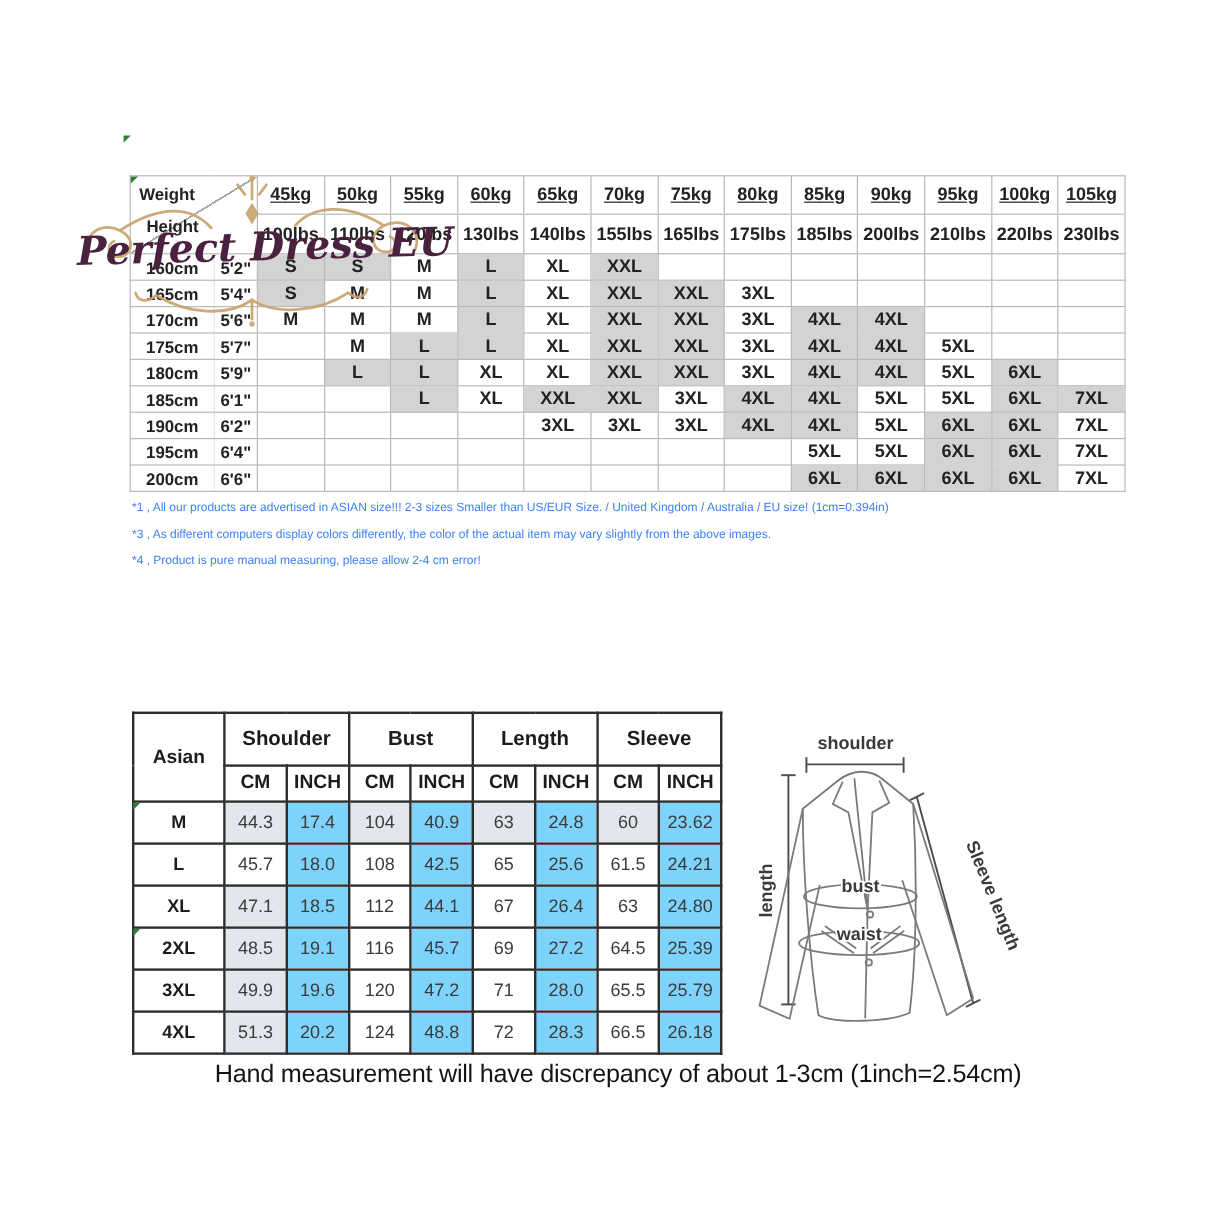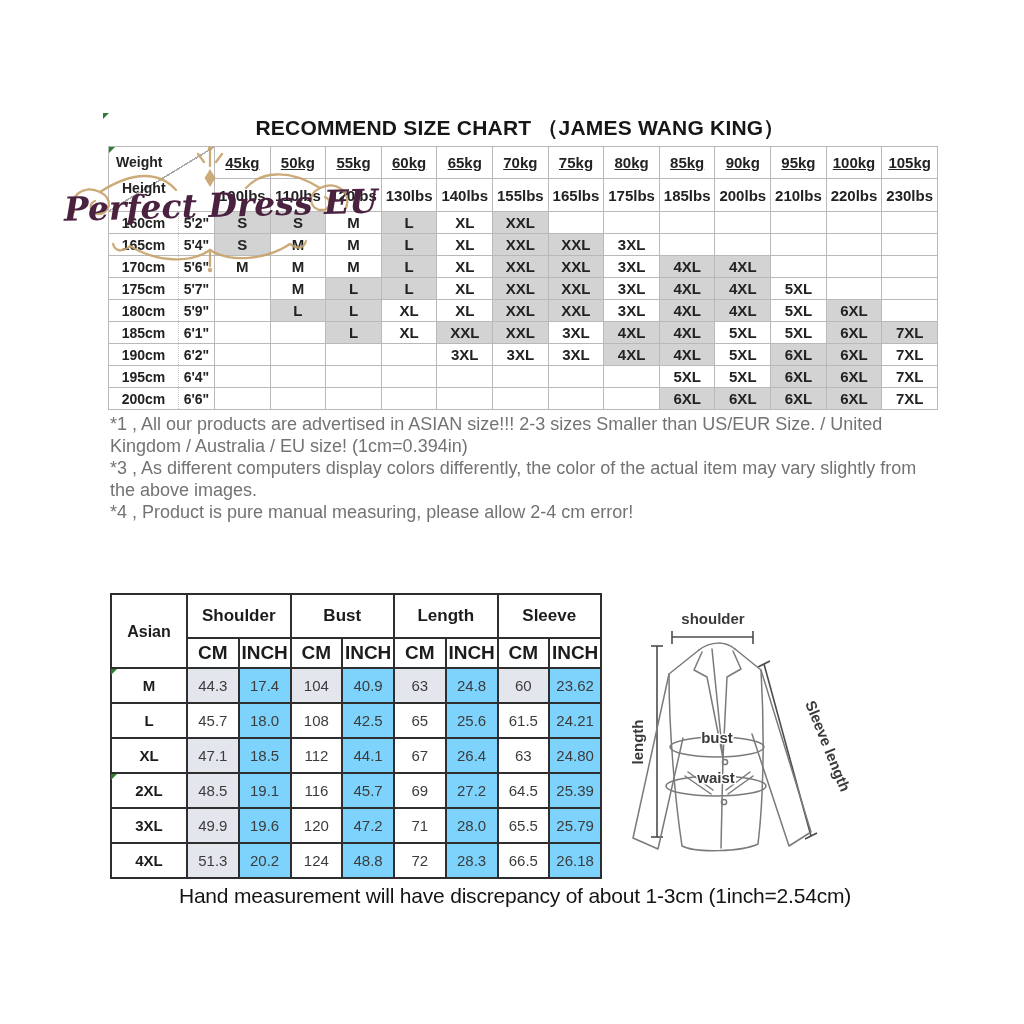--- a/index.html
+++ b/index.html
@@ -20,30 +20,30 @@
   .sz .ft{font-size:14px;border-left:1px dotted #c9c9c9;}
   .sz .cell{font-size:15px;}
   .sz .g{background:#d3d3d3;}
   .sz td.corner{position:relative;border-bottom:1px solid #b9b9b9;}
   .corner .diag{position:absolute;inset:0;
      background:linear-gradient(to bottom right,transparent 49.3%,#a9a9a9 49.3%,#a9a9a9 50.7%,transparent 50.7%);}
   .corner .wlab{position:absolute;top:7px;left:7px;font-size:14px;font-weight:bold;}
   .corner .hlab{position:absolute;top:33px;left:13px;font-size:14px;font-weight:bold;}
 
   
-  .notes{position:absolute;left:110px;top:413px;width:816px;font-size:18px;line-height:22px;
-         color:#737373;letter-spacing:0;}
+  .notes{position:absolute;left:110px;top:413px;width:816px;font-size:10px;line-height:22px;
+         color:#3b82f6;letter-spacing:0;}
   .notes p{margin:0;}
 
   
   .mt{position:absolute;left:110px;top:593px;width:492px;border-collapse:collapse;table-layout:fixed;}
   .mt td{border:2px solid #2e2e2e;text-align:center;vertical-align:middle;padding:0;overflow:hidden;}
   .mt .mcorner{font-size:16px;font-weight:bold;line-height:21px;}
   .mt .grp{font-size:17px;font-weight:bold;}
-  .mt .unit{font-size:19px;font-weight:bold;}
+  .mt .unit{font-size:16px;font-weight:bold;}
   .mt .msize{font-size:15px;font-weight:bold;}
   .mt .mval{font-size:15px;color:#3c3c3c;}
   .mt .s1{background:#e3e6ec;}
   .mt .s2{background:#7dd3fc;}
 
   
   .diagram{position:absolute;left:595px;top:590px;width:335px;height:295px;}
   .diagram svg{width:100%;height:100%;}
   .meas{stroke:#4c4c4c;stroke-width:1.6;fill:none;}
   .coat{stroke:#7a7a7a;stroke-width:1.5;fill:none;stroke-linejoin:round;stroke-linecap:round;}
@@ -62,21 +62,20 @@
            color:#4b2140;transform:rotate(-1.5deg);white-space:nowrap;}
 
   
   .gtri{position:absolute;width:0;height:0;border-top:6px solid #2f7d32;border-right:6px solid transparent;z-index:4;}
 </style>
 </head>
 <body>
 
 <div id="canvas">
 
-  <div class="title">RECOMMEND SIZE CHART （JAMES WANG KING）</div>
 
   <table class="sz">
     <colgroup>
       <col style="width:70px">
         <col style="width:36px">
       <col>
         <col>
         <col>
         <col>
         <col>

